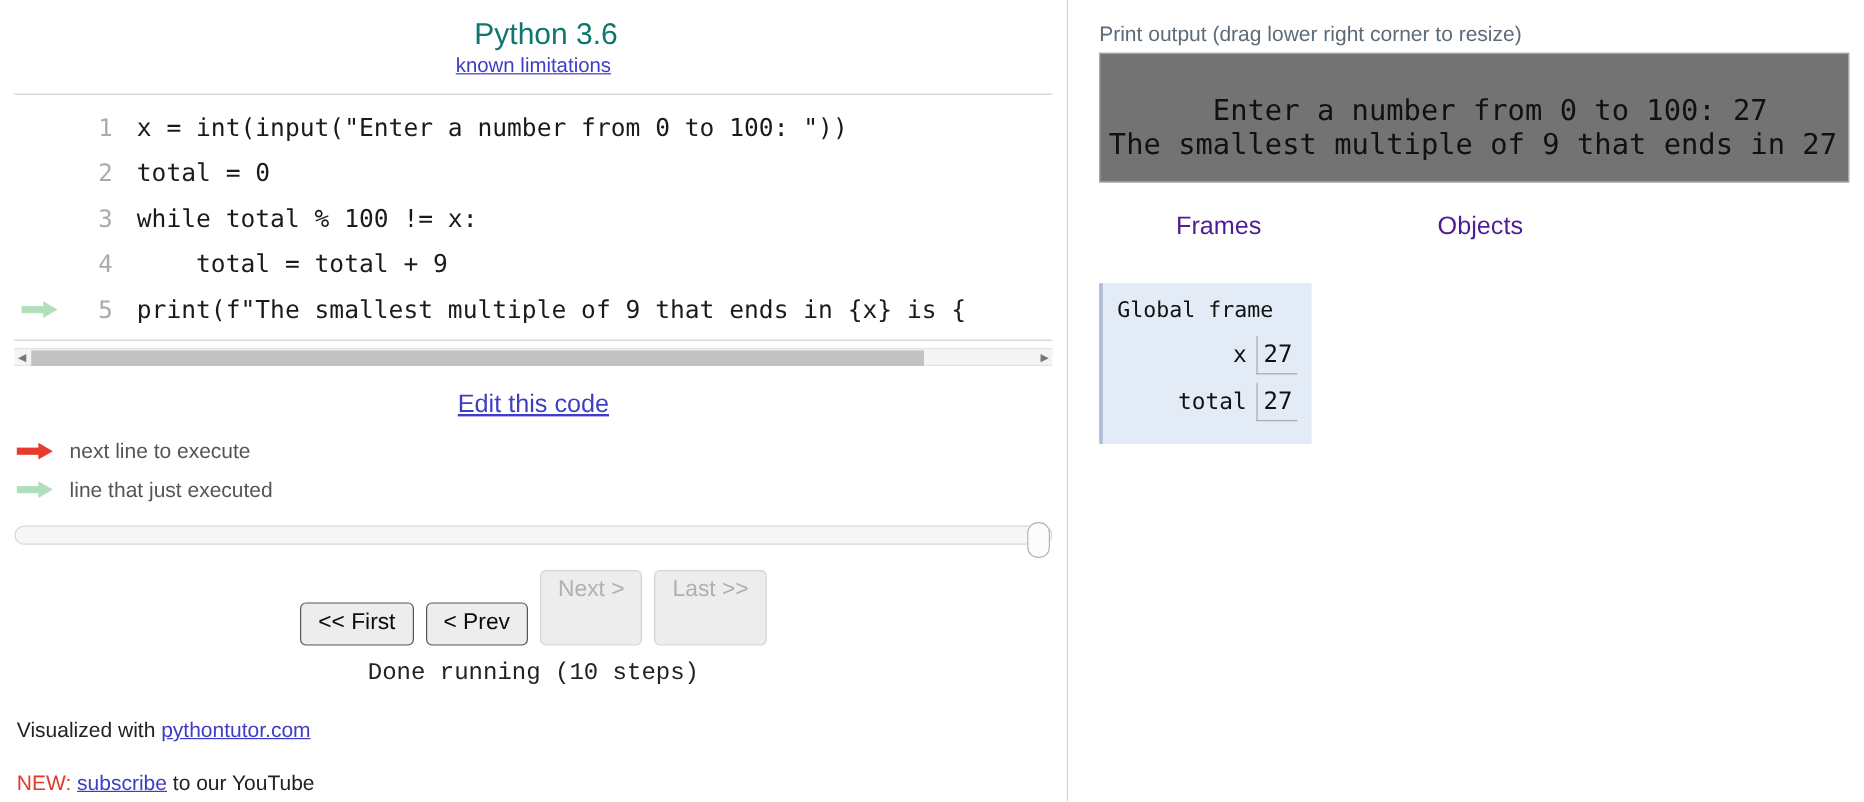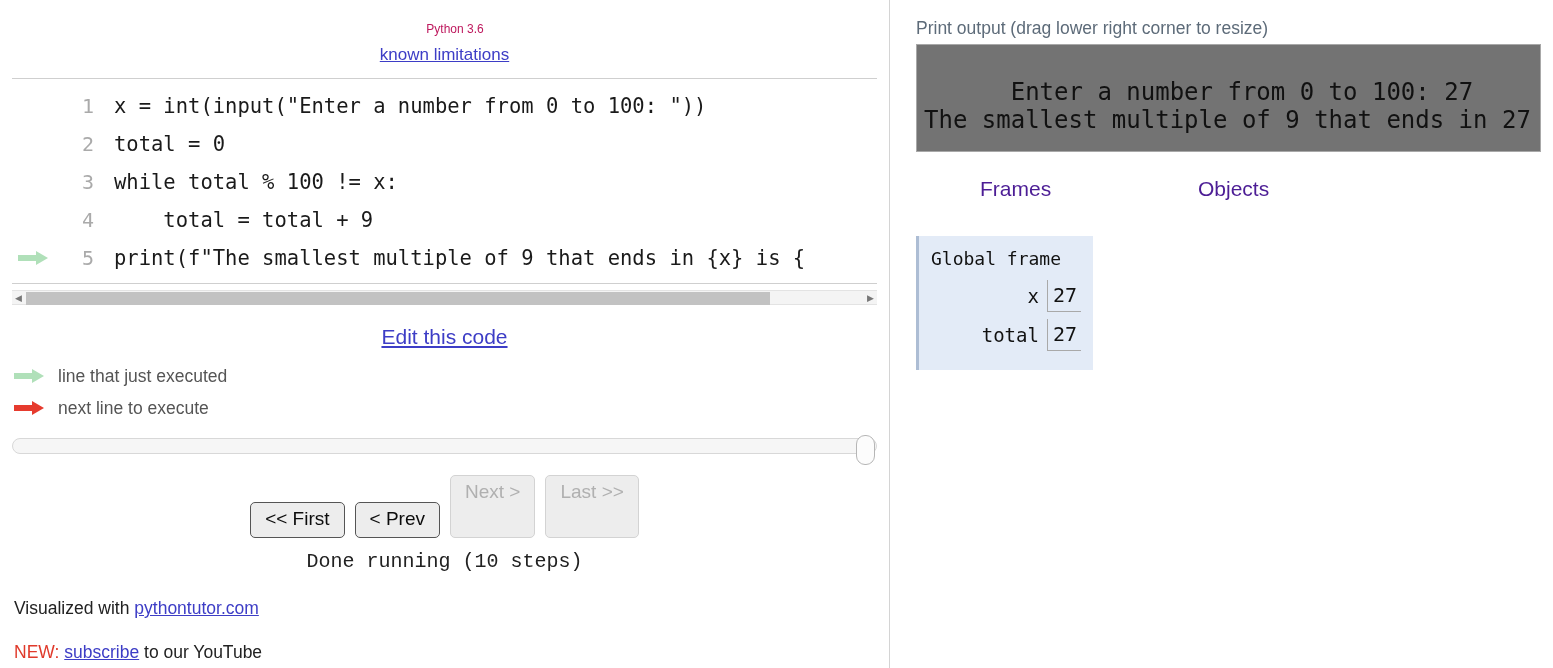--- a/index.html
+++ b/index.html
@@ -18,21 +18,21 @@
     width: 1px; height: 668px; background: #d4d4d4;
   }
 
   
   #left-pane {
     position: absolute; left: 0; top: 0; width: 889px; height: 668px;
   }
 
   .code-header { text-align: center; padding-top: 16px; }
   .py-version {
-    font-size: 12px; color: #be185d; line-height: 26px; padding-left: 21px;
+    font-size: 25px; color: #0f766e; line-height: 26px; padding-left: 21px;
   }
   .known-limitations {
     display: inline-block; margin-top: 2px;
     font-size: 17px; color: #3d3dc6; text-decoration: underline;
     cursor: pointer; line-height: 22px;
   }
 
   .code-rule { margin: 12px 12px 0 12px; height: 1px; background: #cfcfcf; }
 
   .code-block {
@@ -265,32 +265,32 @@
       <div class="sb-thumb"></div>
       <div class="sb-arrow sb-right">▶</div>
     </div>
 
     <div class="edit-code-wrap">
       <a class="edit-code">Edit this code</a>
     </div>
 
     <div class="legend">
       <div class="legend-row">
+        <span class="arrow arrow-red">
+          <span class="shaft"></span>
+            <span class="head"></span>
+        </span>
+        <span>next line to execute</span>
+      </div>
+      <div class="legend-row">
         <span class="arrow arrow-green">
           <span class="shaft"></span>
             <span class="head"></span>
         </span>
         <span>line that just executed</span>
-      </div>
-      <div class="legend-row">
-        <span class="arrow arrow-red">
-          <span class="shaft"></span>
-            <span class="head"></span>
-        </span>
-        <span>next line to execute</span>
       </div>
     </div>
 
     <div class="step-slider">
       <div class="slider-track"></div>
       <div class="slider-handle"></div>
     </div>
 
     <div class="nav-buttons">
       <div class="nav-btn enabled">&lt;&lt; First</div>

